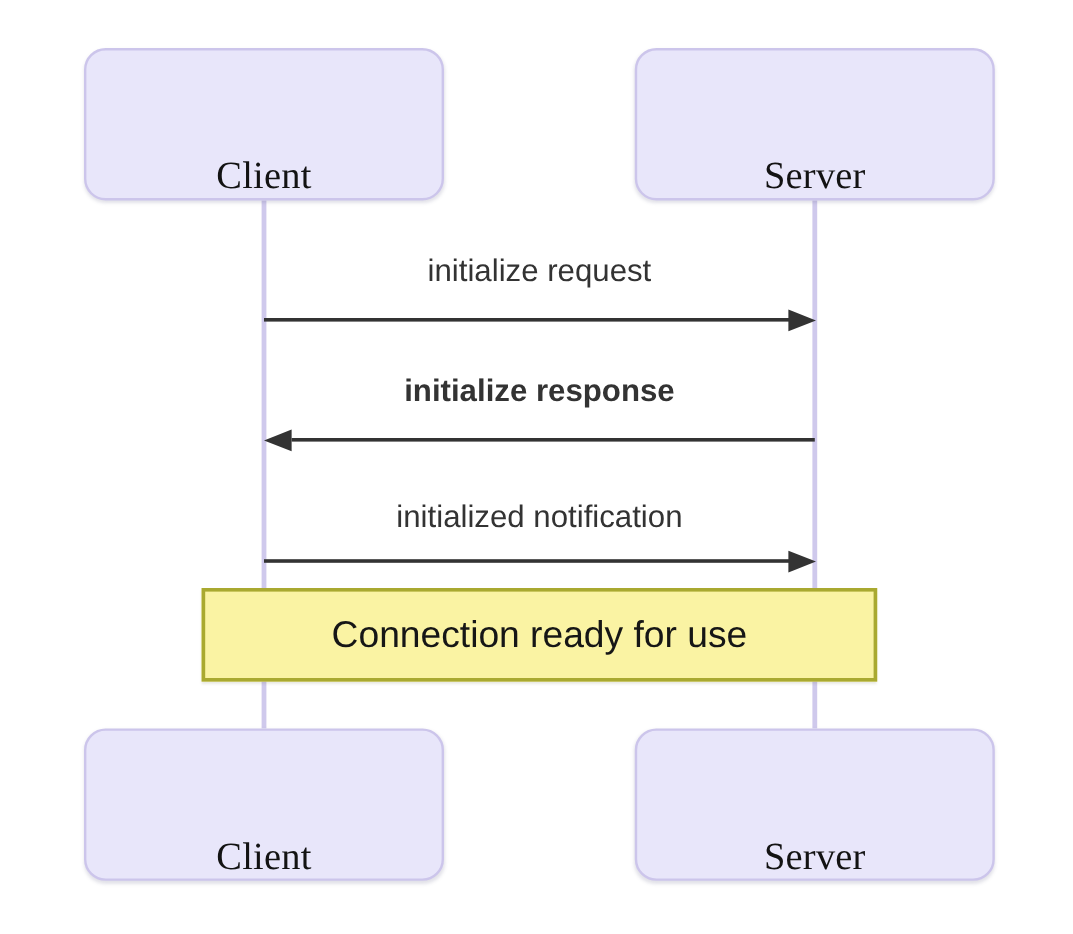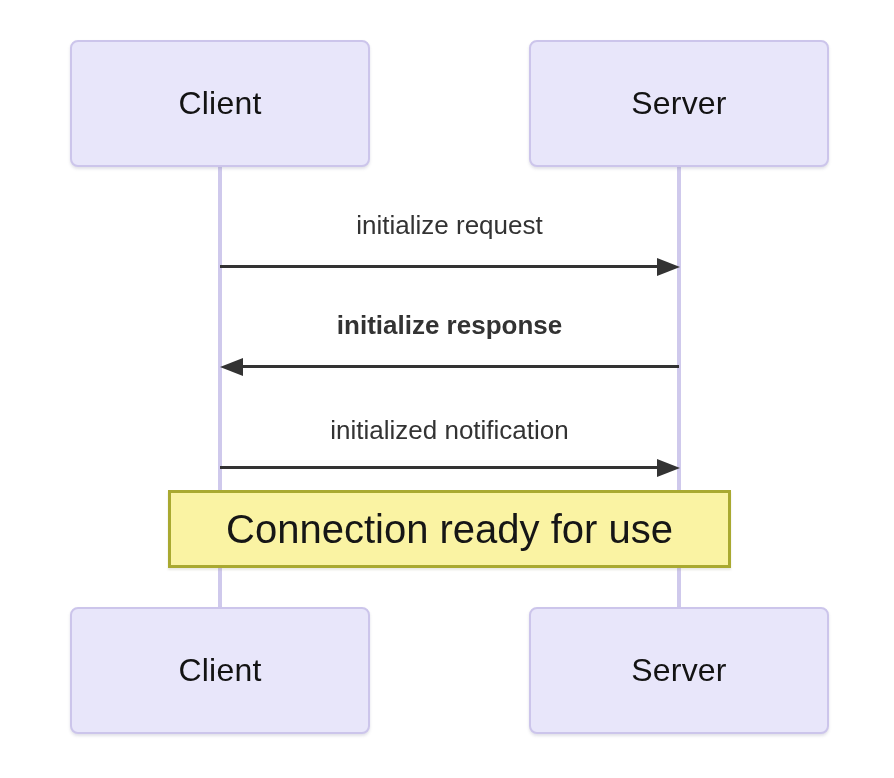--- a/index.html
+++ b/index.html
@@ -33,23 +33,24 @@
     height: 440px;
     background: var(--lifeline);
   }
   .lifeline-client { left: 218px; }
   .lifeline-server { left: 677px; }
   .actor-box {
     position: absolute;
     width: 300px; height: 127px;
     background: var(--actor-fill);
     border: 2px solid var(--actor-border);
-    border-radius: 8px;
-    display: flex; align-items: center; justify-content: center;
+    border-radius: 18px;
+    display: flex; align-items: flex-end; justify-content: center;
     box-shadow: 0 2px 3px rgba(90, 90, 130, 0.18);
+    font-family: Liberation Serif, serif;
   }
   .actor-label {
     font-size: 32px;
     color: var(--actor-text);
     letter-spacing: 0.2px;
   }
   .msg-label {
     position: absolute;
     left: 220px; width: 459px;
     text-align: center;
@@ -73,21 +74,21 @@
   .note-box {
     position: absolute;
     left: 168px; top: 490px;
     width: 563px; height: 78px;
     background: var(--note-fill);
     border: 3px solid var(--note-border);
     display: flex; align-items: center; justify-content: center;
     box-shadow: 0 2px 2px rgba(100, 100, 60, 0.15);
   }
   .note-label {
-    font-size: 40px;
+    font-size: 31px;
     color: var(--note-text);
   }
 </style>
 </head>
 <body>
 
 <div class="diagram">
 
   <div class="lifeline lifeline-client"></div>
   <div class="lifeline lifeline-server"></div>

